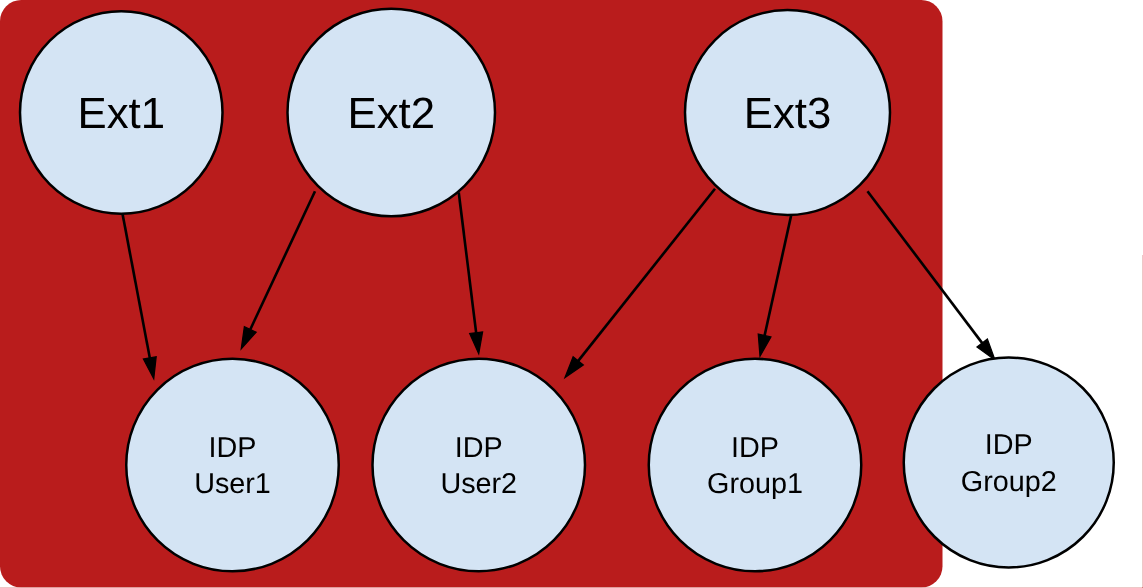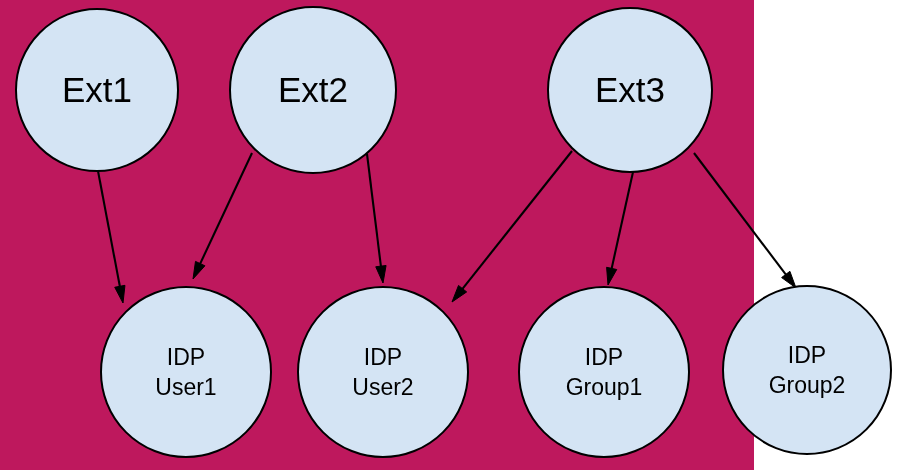--- a/index.html
+++ b/index.html
@@ -11,21 +11,22 @@
   body {
     width: 914px;
     height: 470px;
     overflow: hidden;
     font-family: "Liberation Sans", sans-serif;
   }
   #diagram-root {
     position: relative;
     width: 754px;
     height: 470px;
-    background: #be185d;
+    background: #b91c1c;
+    border-radius: 17px;
   }
   #diagram-svg {
     position: absolute;
     top: 0;
     left: 0;
     width: 914px;
     height: 470px;
     display: block;
   }
   .node-circle {

